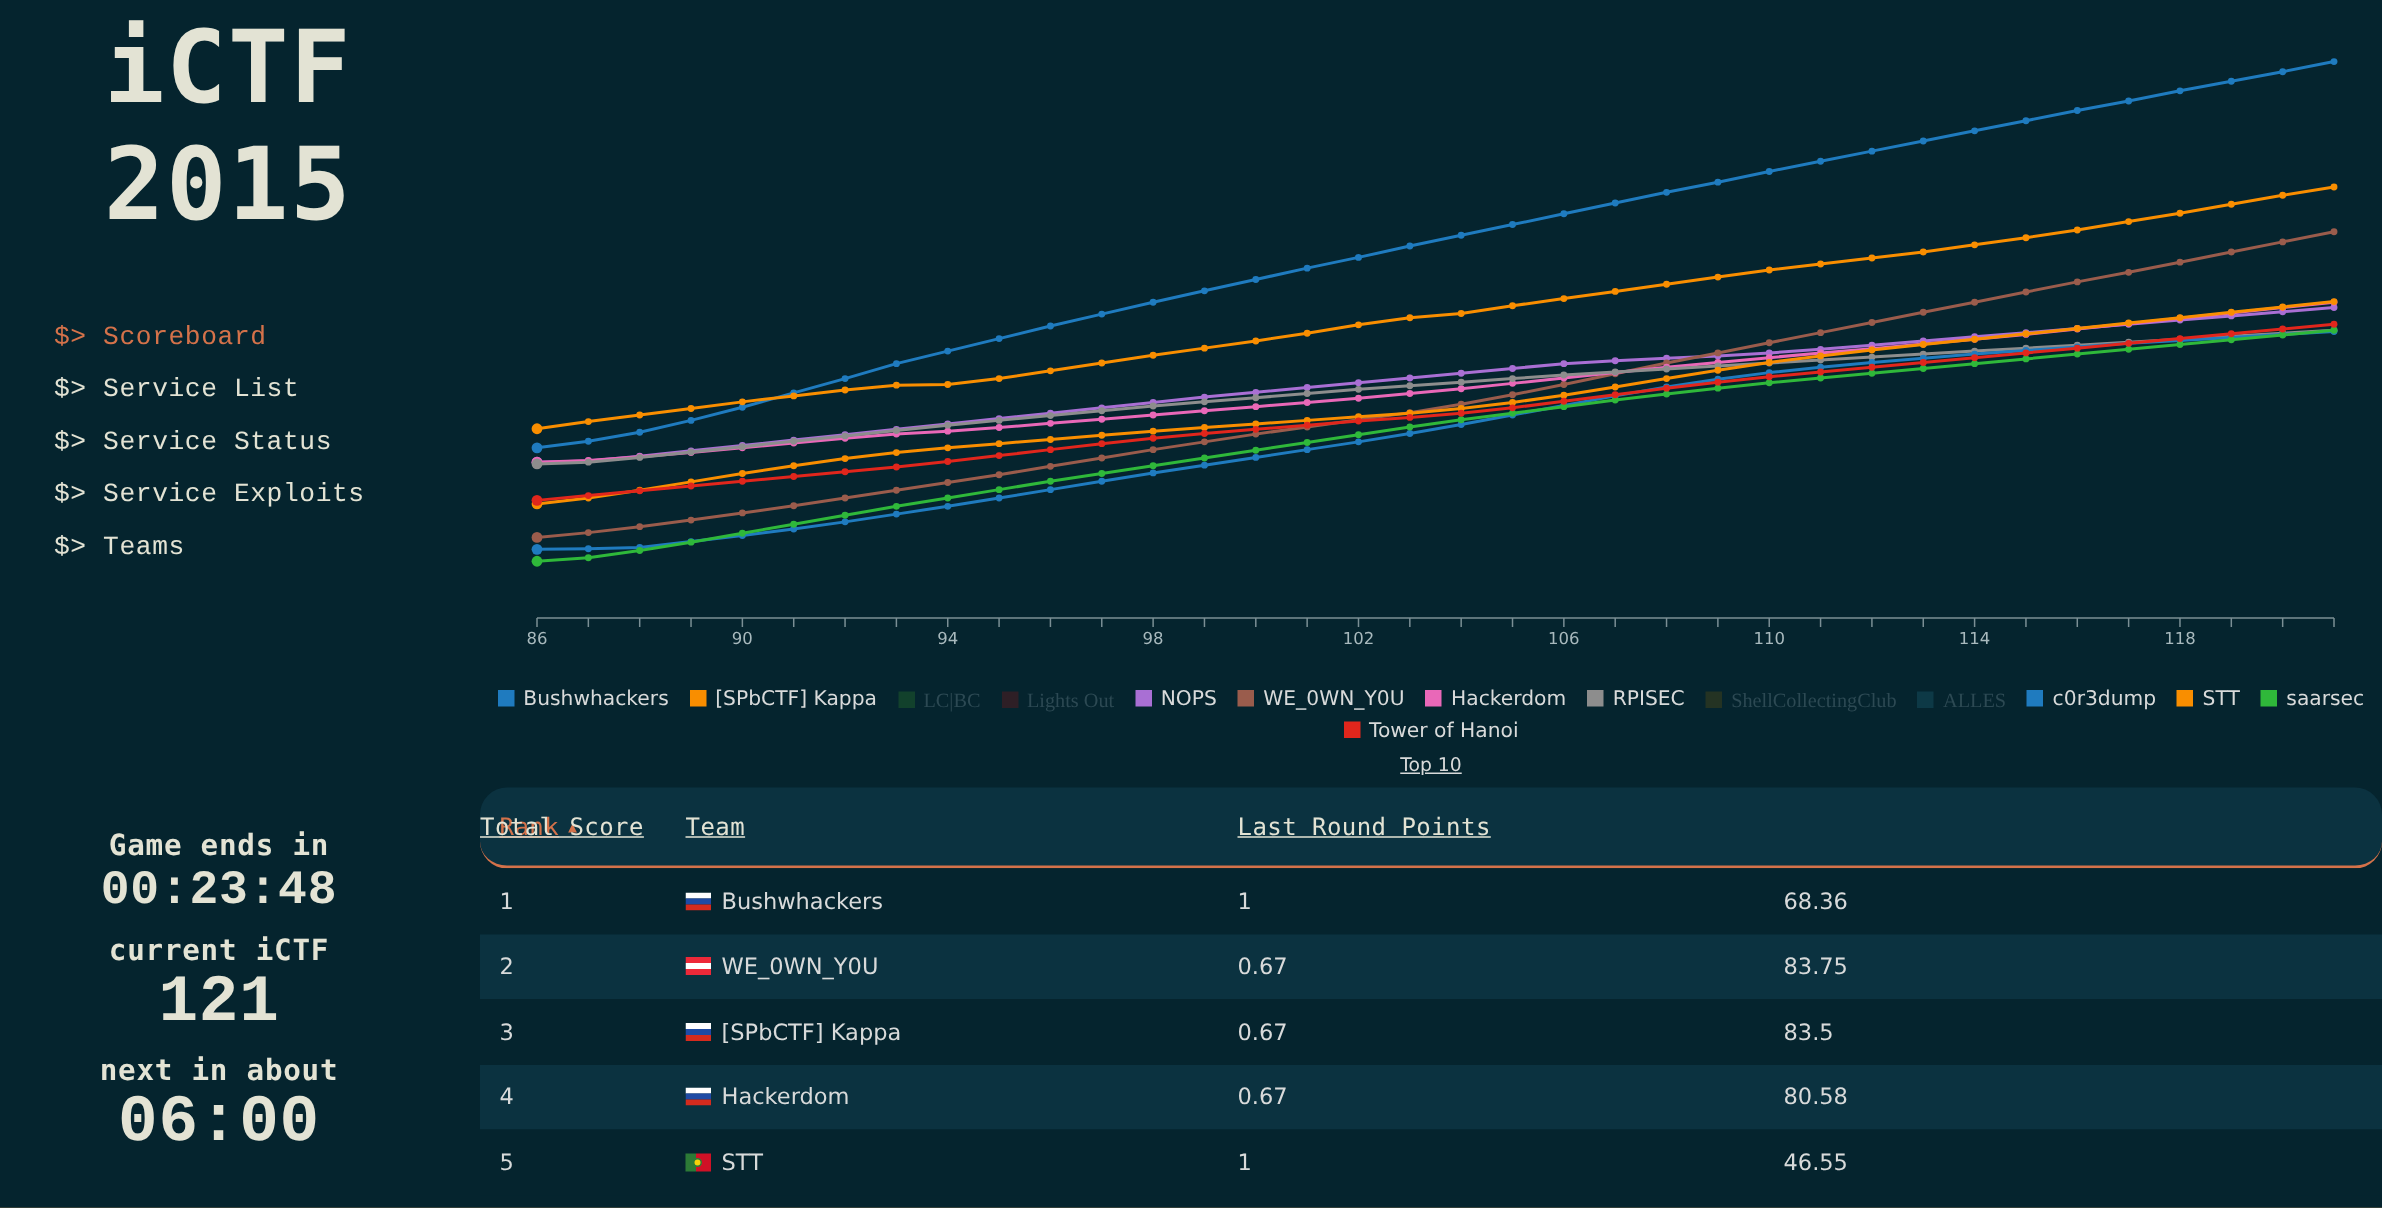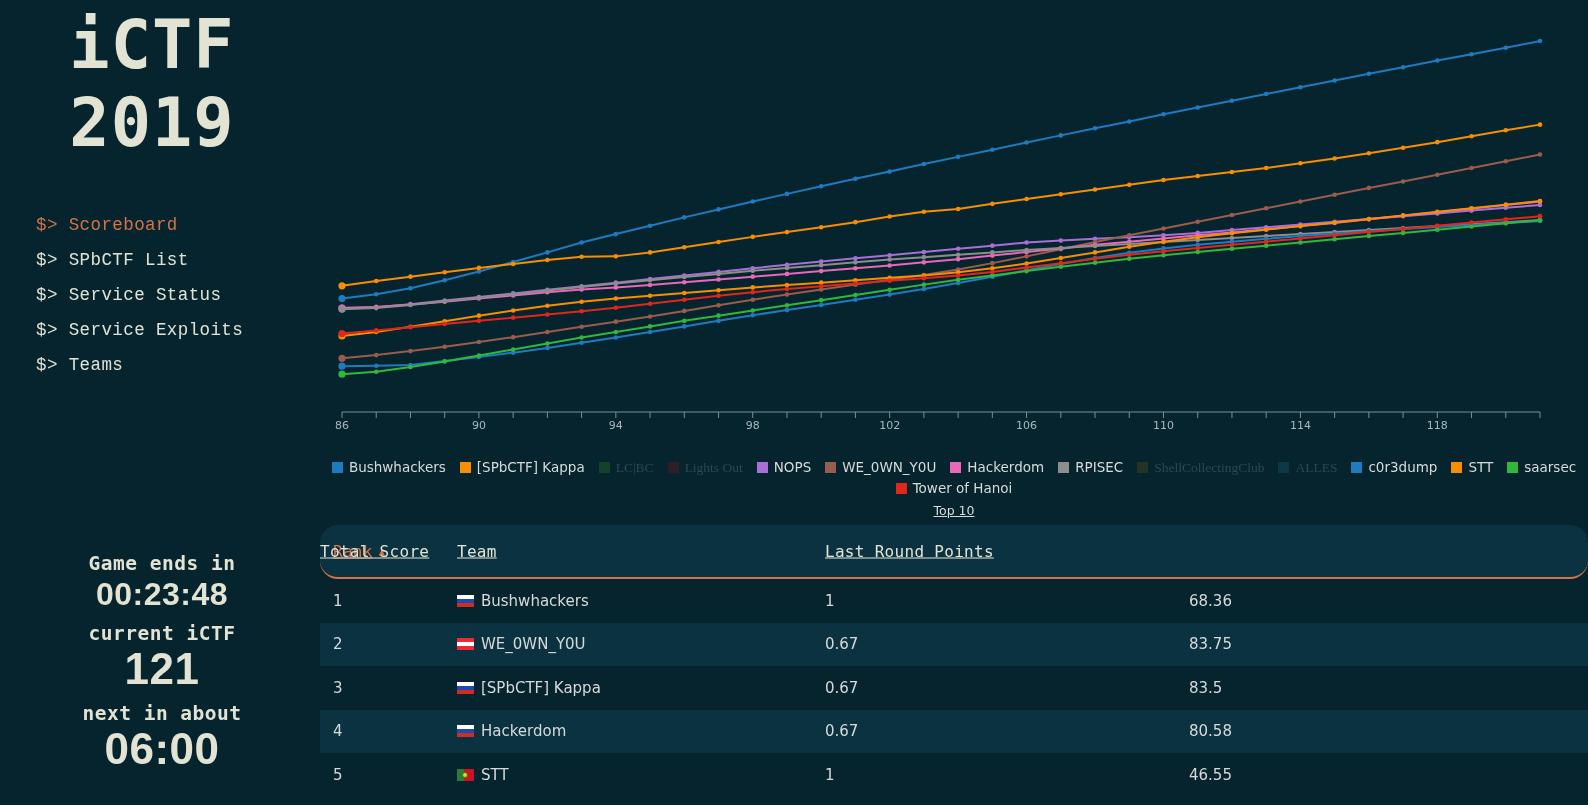--- a/index.html
+++ b/index.html
@@ -49,36 +49,36 @@
     white-space: nowrap;
     cursor: pointer;
     letter-spacing: 0.4px;
   }
   .nav-item .prompt { color: #e3e3d4; }
   .nav-item.active,
   .nav-item.active .prompt { color: #d4724a; }
 
   #timers {
     position: absolute;
-    left: 16px; top: 552px;
+    left: 0; top: 552px;
     width: 320px;
     text-align: center;
     padding-right: 28px;
   }
   .timer-block { margin-bottom: 10px; }
   .timer-label {
     font-family: "DejaVu Sans Mono", "Liberation Mono", monospace;
     color: #e3e3d4;
     font-size: 19.5px;
     line-height: 24px;
     font-weight: bold;
     letter-spacing: 0.5px;
   }
   .timer-value {
-    font-family: Liberation Sans, sans-serif;
+    font-family: Liberation Mono, monospace;
     color: #e3e3d4;
     font-weight: bold;
     letter-spacing: 0.5px;
   }
   .timer-value.big { font-size: 32px; line-height: 36px; }
   .timer-value.huge { font-size: 44px; line-height: 46px; }
 
   
   #main {
     position: absolute;
@@ -88,21 +88,21 @@
   }
 
   
   #chart-wrap {
     position: absolute;
     left: 0; top: 0;
     width: 1268px; height: 516px;
   }
   #plot {
     position: absolute;
-    left: 12px; top: 8px;
+    left: 28px; top: 8px;
     width: 1212px; height: 424px; text-align: right;
   }
   #plot svg { display: block; }
 
   #legend {
     position: absolute;
     left: 0; top: 456px;
     width: 1268px;
     text-align: center;
     font-family: "DejaVu Sans", "Liberation Sans", sans-serif;
@@ -195,26 +195,26 @@
 </style>
 </head>
 <body>
 
 <div id="root">
 
   <div id="sidebar">
 
     <div id="brand">
       <div>iCTF</div>
-      <div>2019</div>
+      <div>2015</div>
     </div>
 
     <div id="nav">
         <div class="nav-item active"><span class="prompt">$&gt;</span> <span>Scoreboard</span></div>
-        <div class="nav-item"><span class="prompt">$&gt;</span> <span>SPbCTF List</span></div>
+        <div class="nav-item"><span class="prompt">$&gt;</span> <span>Service List</span></div>
         <div class="nav-item"><span class="prompt">$&gt;</span> <span>Service Status</span></div>
         <div class="nav-item"><span class="prompt">$&gt;</span> <span>Service Exploits</span></div>
         <div class="nav-item"><span class="prompt">$&gt;</span> <span>Teams</span></div>
       </div>
 
     <div id="timers">
       <div class="timer-block">
         <div class="timer-label">Game ends in</div>
         <div class="timer-value big">00:23:48</div>
       </div>

